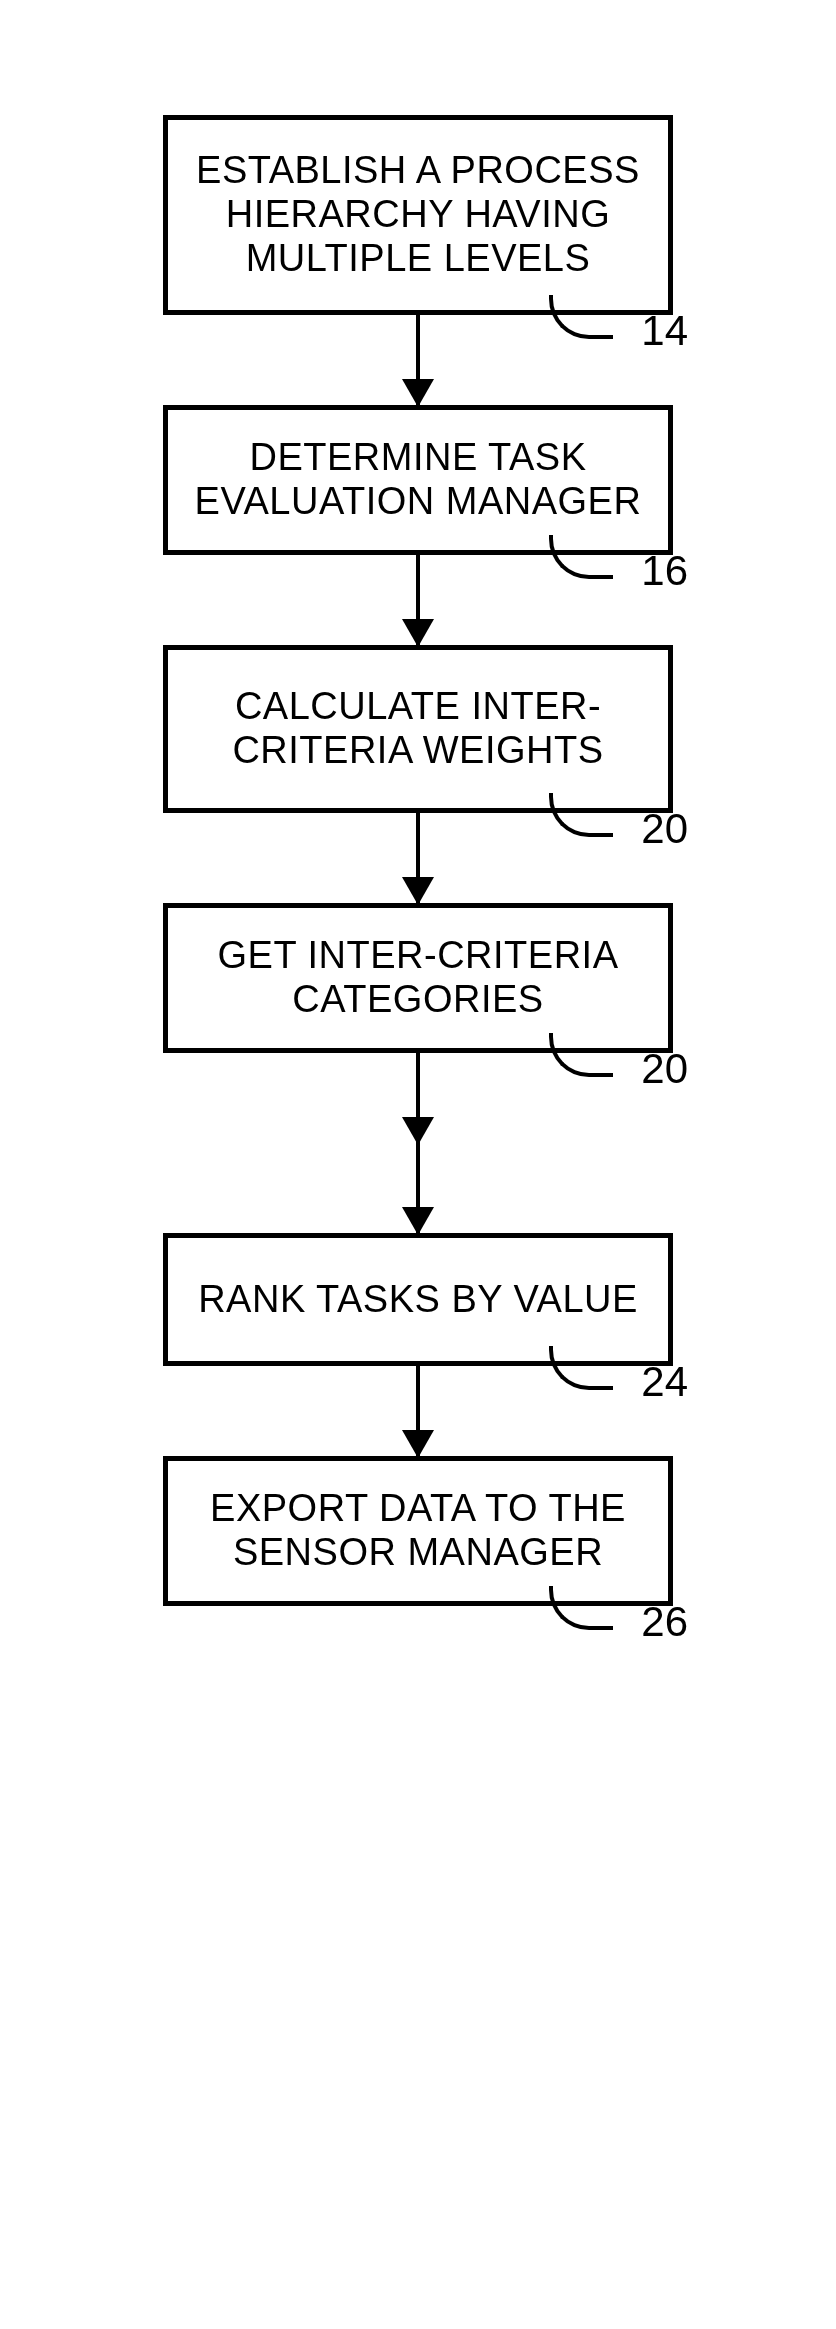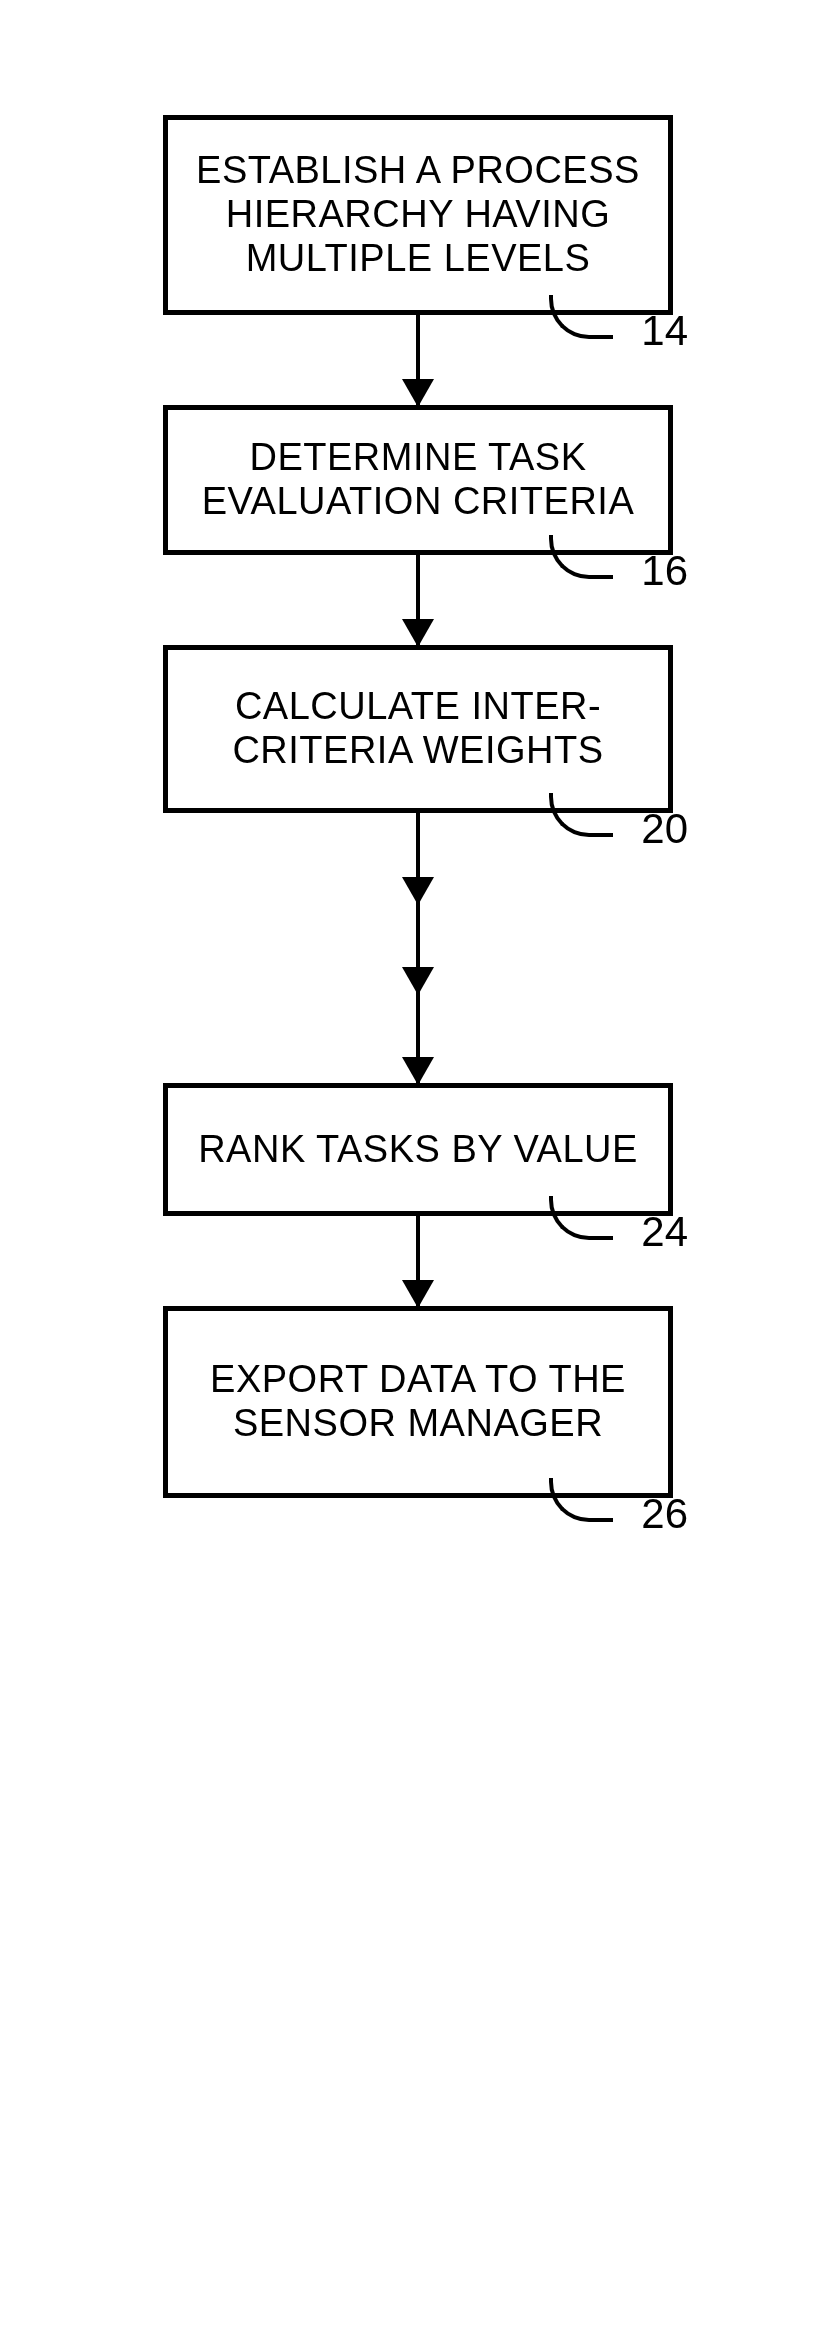--- a/index.html
+++ b/index.html
@@ -89,56 +89,63 @@
         <span>ESTABLISH A PROCESS HIERARCHY HAVING MULTIPLE LEVELS</span>
       </div>
       <div class="hook"></div>
       <div class="label">14</div>
     </div>
 
     <div class="connector"></div>
 
     <div class="node">
       <div class="box" style="height:150px">
-        <span>DETERMINE TASK EVALUATION CRITERIA</span>
+        <span>DETERMINE TASK EVALUATION MANAGER</span>
       </div>
       <div class="hook"></div>
       <div class="label">16</div>
     </div>
 
     <div class="connector"></div>
 
     <div class="node">
       <div class="box" style="height:168px">
         <span>CALCULATE INTER-CRITERIA WEIGHTS</span>
       </div>
       <div class="hook"></div>
       <div class="label">20</div>
     </div>
 
     <div class="connector"></div>
 
+    <div class="node">
+      <div class="box" style="height:150px">
+        <span>GET INTER-CRITERIA CATEGORIES</span>
+      </div>
+      <div class="hook"></div>
+      <div class="label">20</div>
+    </div>
 
     <div class="connector"></div>
 
 
     <div class="connector"></div>
 
     <div class="node">
       <div class="box" style="height:133px">
         <span>RANK TASKS BY VALUE</span>
       </div>
       <div class="hook"></div>
       <div class="label">24</div>
     </div>
 
     <div class="connector"></div>
 
     <div class="node">
-      <div class="box" style="height:192px">
+      <div class="box" style="height:150px">
         <span>EXPORT DATA TO THE SENSOR MANAGER</span>
       </div>
       <div class="hook"></div>
       <div class="label">26</div>
     </div>
 
   </div>
 </div>
 
 </body></html>

